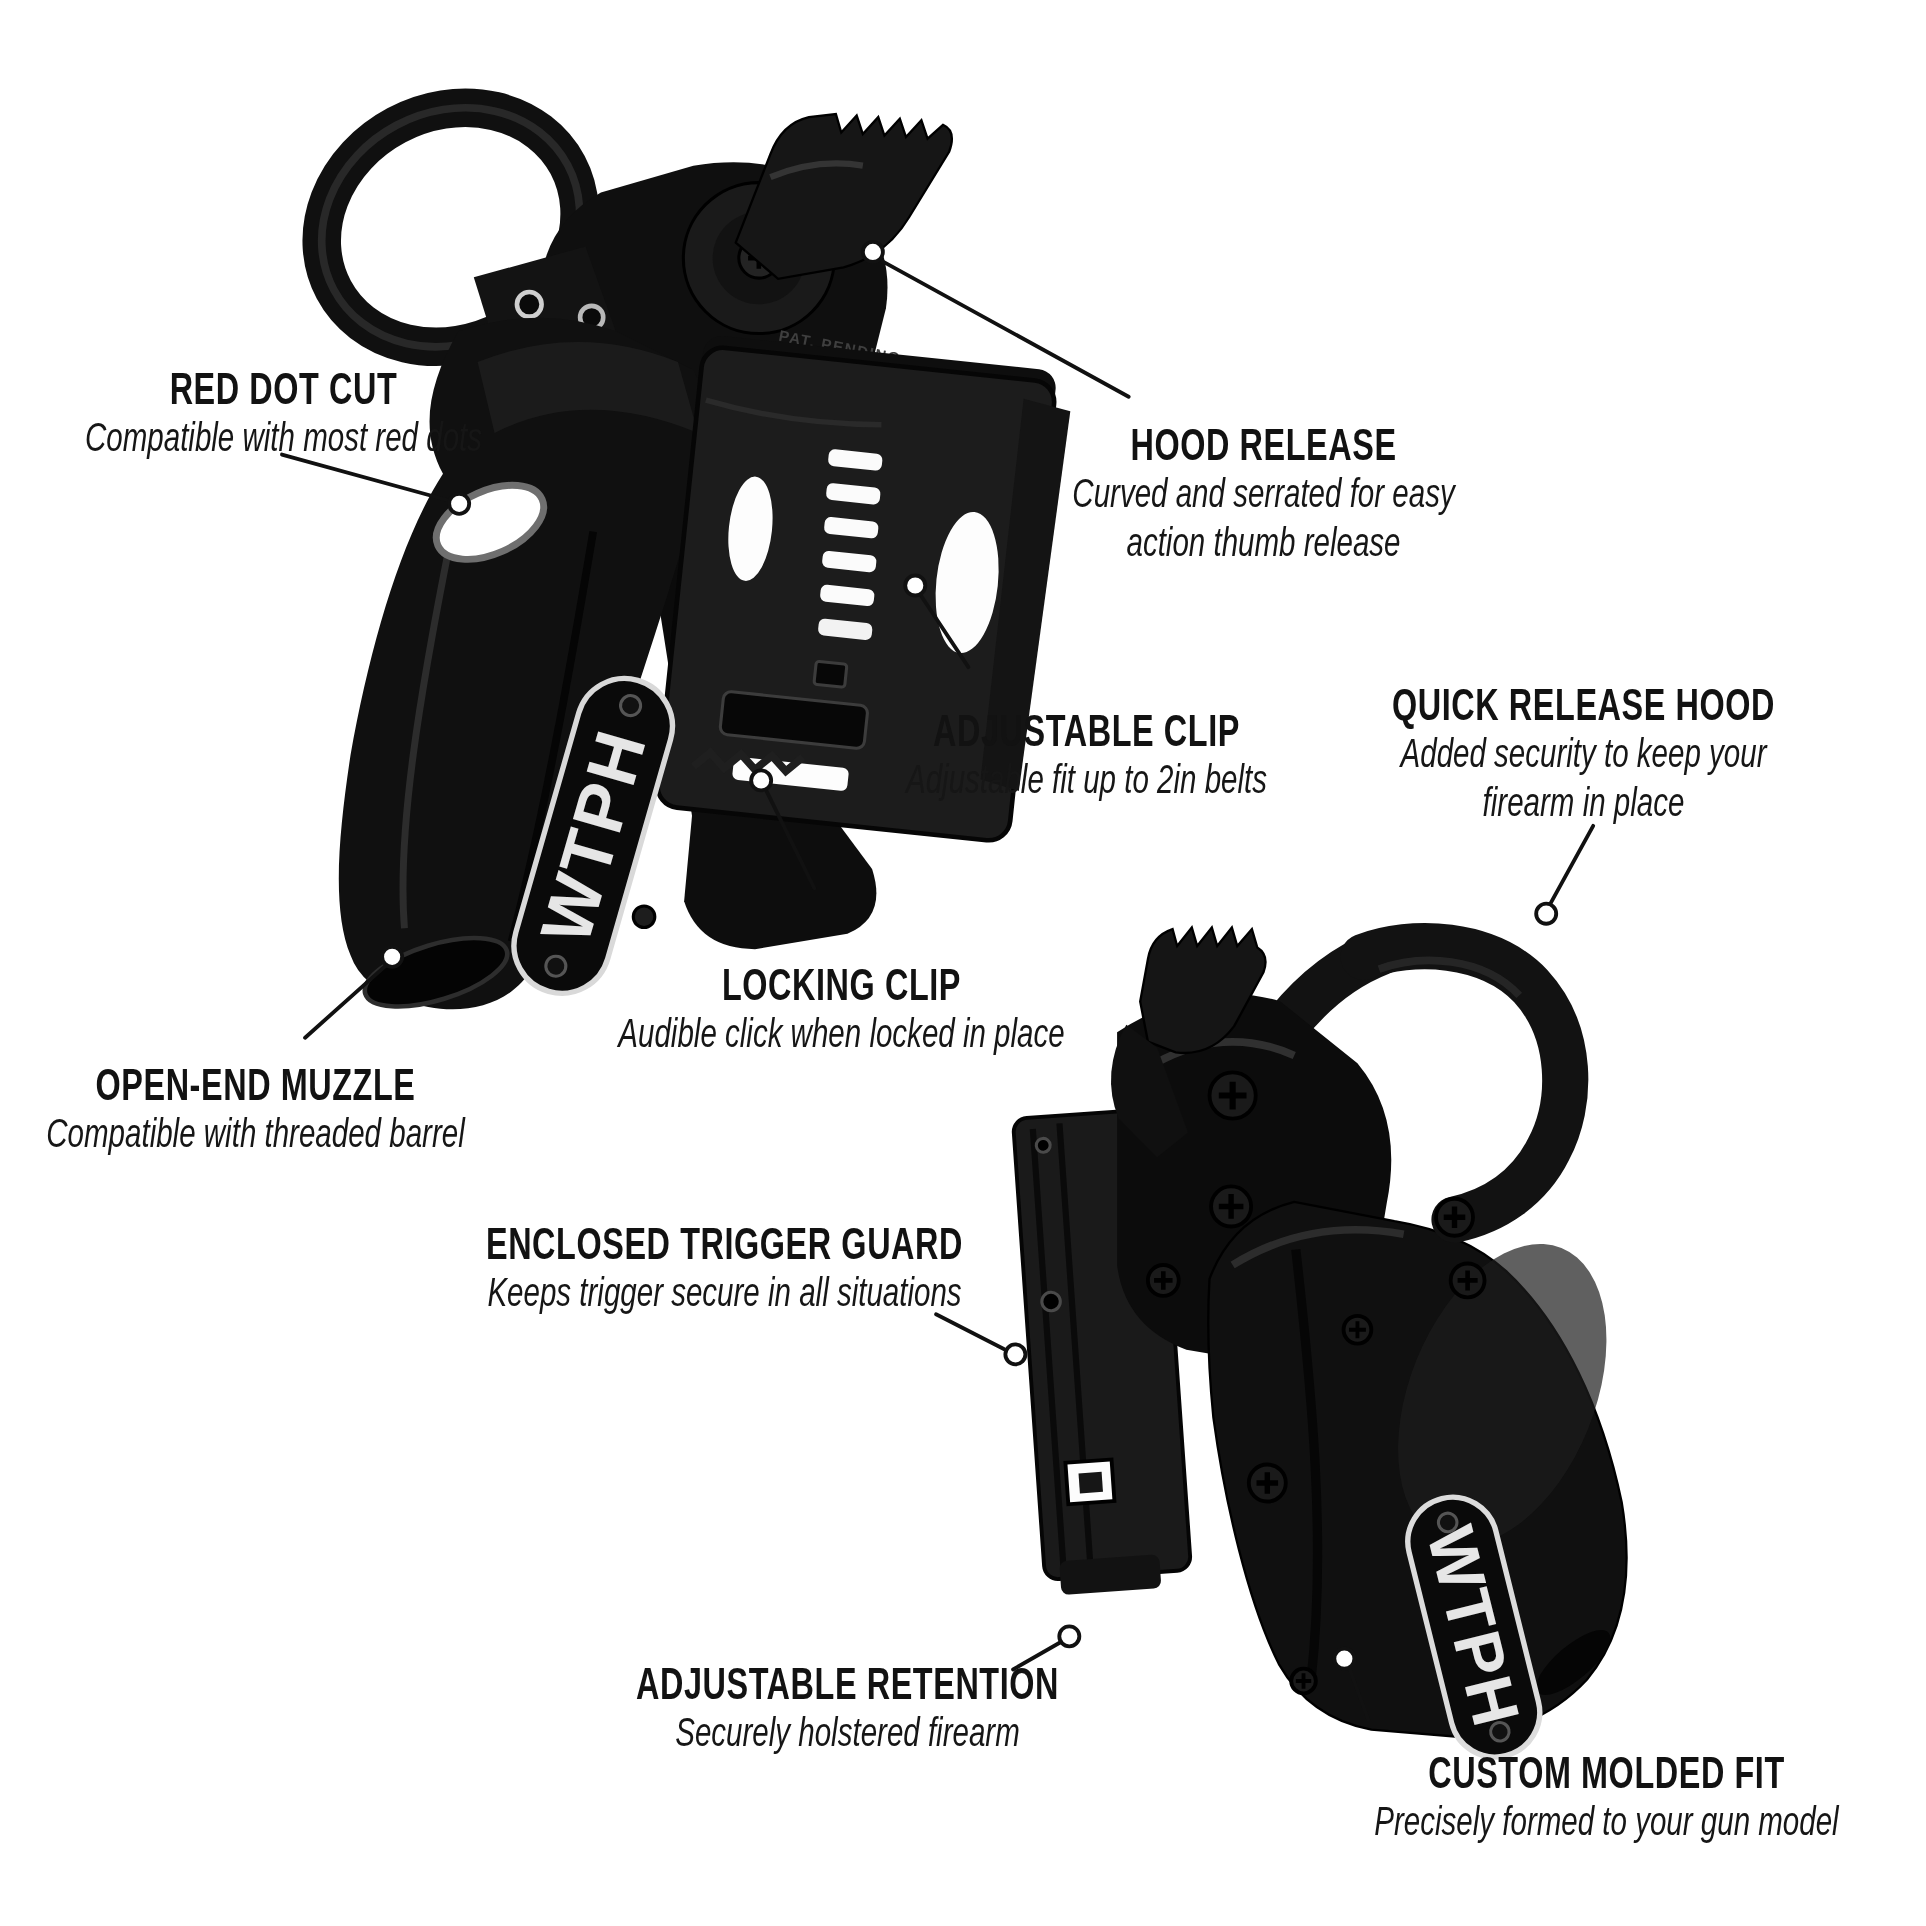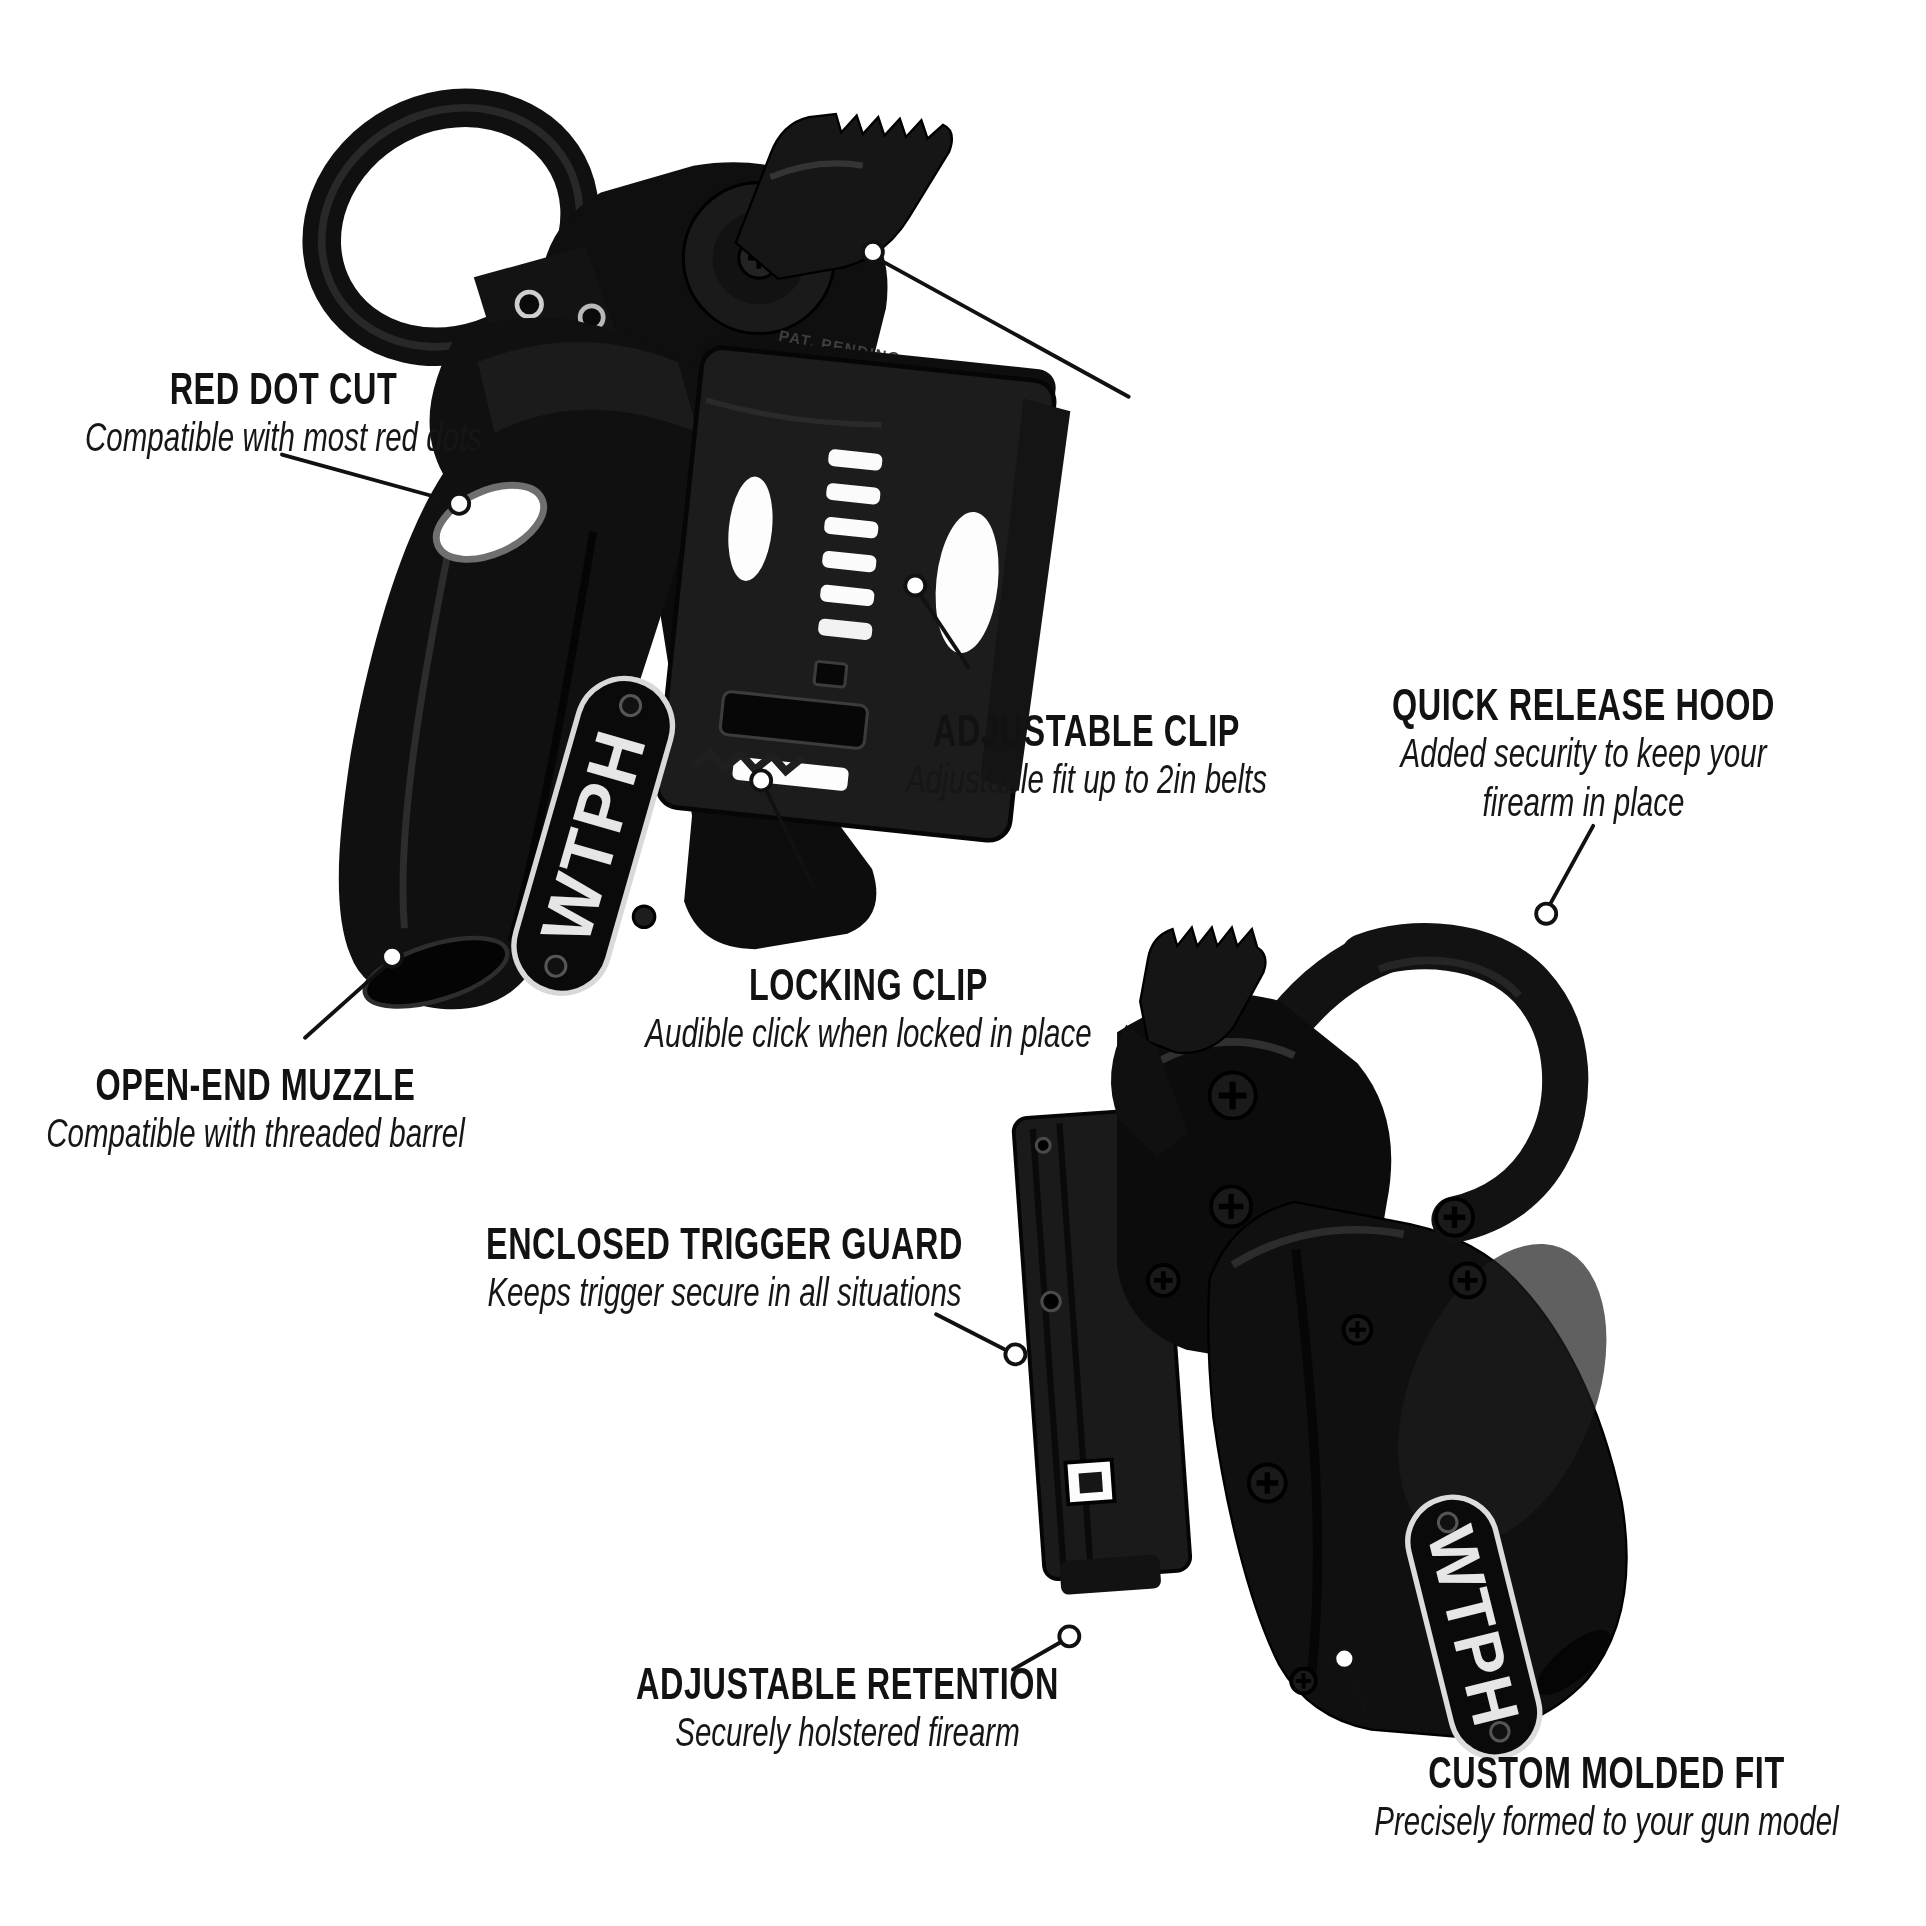--- a/index.html
+++ b/index.html
@@ -252,35 +252,42 @@
   </g>
 </svg>
 
 
 
 <div class="callout" style="left:-63px;top:364px;">
   <div class="t">RED DOT CUT</div>
   <div class="d">Compatible with most red dots</div>
 </div>
 
+<div class="callout" style="left:917px;top:420px;">
+  <div class="t">HOOD RELEASE</div>
+  <div class="d">
+    <div>Curved and serrated for easy</div>
+    <div>action thumb release</div>
+  </div>
+</div>
 
 <div class="callout" style="left:740px;top:706px;">
   <div class="t">ADJUSTABLE CLIP</div>
   <div class="d">Adjustable fit up to 2in belts</div>
 </div>
 
 <div class="callout" style="left:1237px;top:680px;">
   <div class="t">QUICK RELEASE HOOD</div>
   <div class="d">
     <div>Added security to keep your</div>
     <div>firearm in place</div>
   </div>
 </div>
 
-<div class="callout" style="left:522px;top:960px;">
+<div class="callout" style="left:495px;top:960px;">
   <div class="t">LOCKING CLIP</div>
   <div class="d">Audible click when locked in place</div>
 </div>
 
 <div class="callout" style="left:-91px;top:1060px;">
   <div class="t">OPEN-END MUZZLE</div>
   <div class="d">Compatible with threaded barrel</div>
 </div>
 
 <div class="callout" style="left:501px;top:1659px;">

